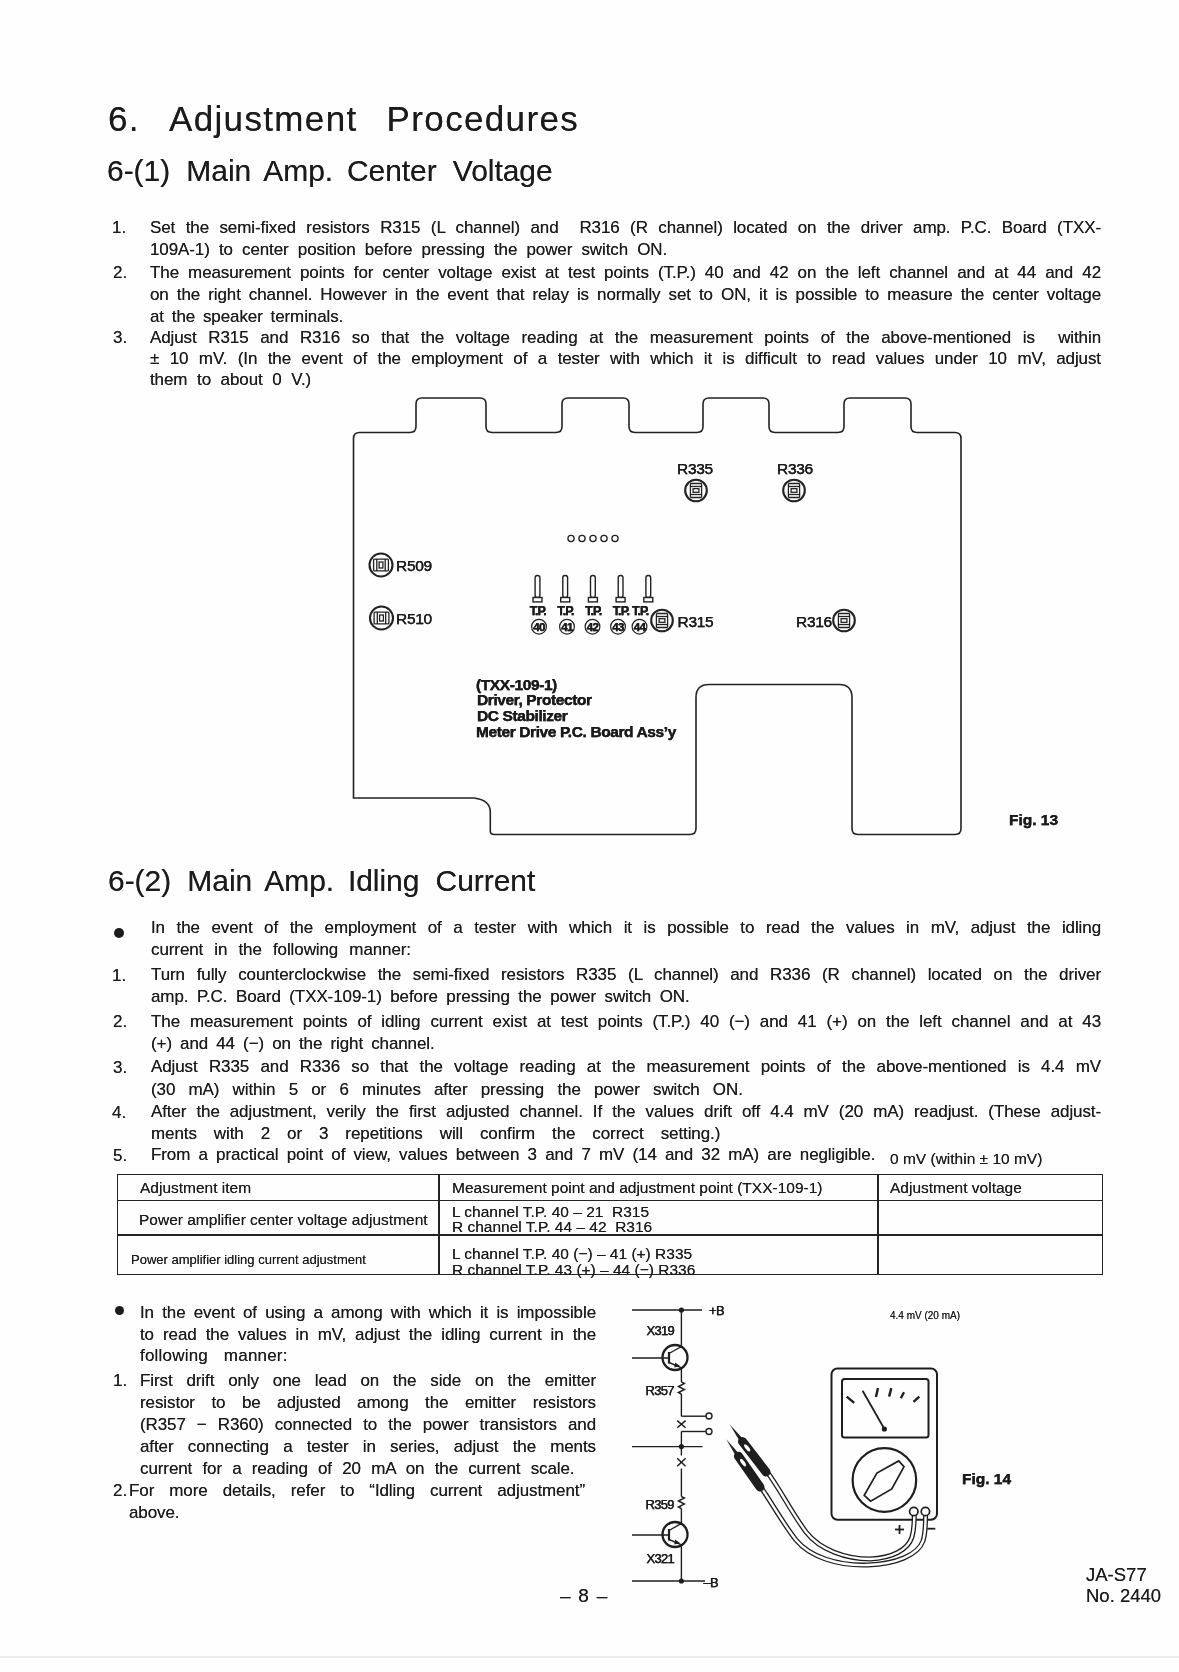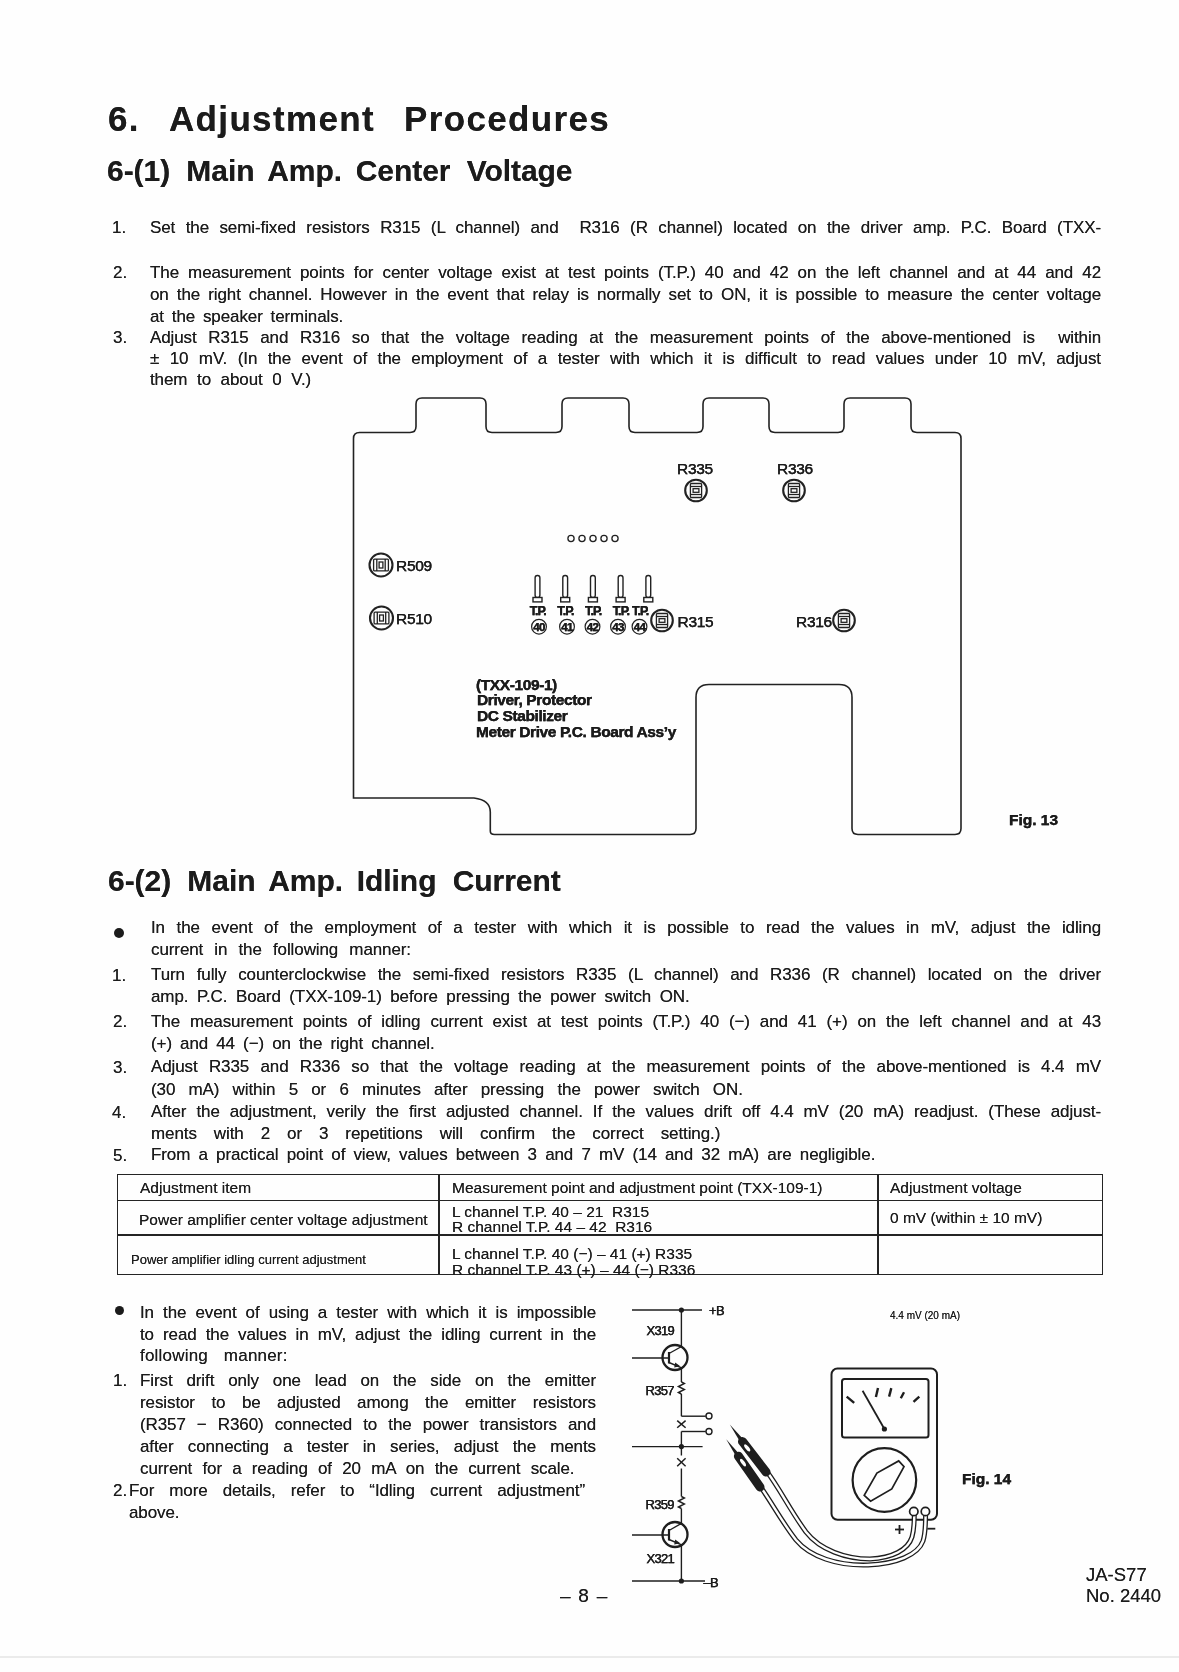--- a/index.html
+++ b/index.html
@@ -1,20 +1,20 @@
 <!DOCTYPE html>
 <html><head>
 <meta charset="utf-8">
 <style>
 html,body{margin:0;padding:0}
 body{width:1179px;height:1672px;position:relative;background:#fefefe;
   font-family:"Liberation Sans",sans-serif;color:#1b1b1b;overflow:hidden;
   text-shadow:0 0 0.55px rgba(25,25,25,0.8)}
 .abs{position:absolute;transform:translateZ(0)}
-.b{font-weight:bold}
+.b{font-weight:normal}
 .jl{text-align:justify;text-align-last:justify}
 .body17{font-size:17px;line-height:22.4px;letter-spacing:-0.1px}
 .num{font-size:17px}
 svg{position:absolute;left:0;top:0;transform:translateZ(0)}
 svg text{font-family:"Liberation Sans",sans-serif;fill:#1b1b1b;stroke:#1b1b1b;stroke-width:0.25}
 </style>
 </head>
 <body>
 <svg width="1179" height="1672" viewBox="0 0 1179 1672">
 <g fill="none" stroke="#222" stroke-width="1.6">
@@ -240,20 +240,21 @@
 <div class="abs b" id="h1" style="left:108px;top:101.4px;font-size:35px;line-height:35px;letter-spacing:1.35px;word-spacing:18px;white-space:nowrap">6.&nbsp;Adjustment Procedures</div>
 
 <div class="abs b" id="h2a" style="left:107px;top:155.6px;font-size:30px;line-height:30px;letter-spacing:-0.05px;word-spacing:5.5px;white-space:nowrap">6-(1)&nbsp; Main Amp. Center  Voltage</div>
 
 <div class="abs num" id="s1n1" style="left:112px;top:218.3px">1.</div>
 <div class="abs num" id="s1n2" style="left:113px;top:263.3px">2.</div>
 <div class="abs num" id="s1n3" style="left:113px;top:327.6px">3.</div>
 
 <div class="abs body17" id="s1i1" style="left:150px;top:216.6px;width:951px">
 <div class="jl">Set the semi-fixed resistors R315 (L channel) and &nbsp;R316 (R channel) located on the driver amp. P.C. Board (TXX-</div>
+<div id="f1" style="word-spacing:4.5px">109A-1) to center position before pressing the power switch ON.</div>
 </div>
 <div class="abs body17" id="s1i2" style="left:150px;top:261.6px;width:951px">
 <div class="jl">The measurement points for center voltage exist at test points (T.P.) 40 and 42 on the left channel and at 44 and 42</div>
 <div class="jl">on the right channel. However in the event that relay is normally set to ON, it is possible to measure the center voltage</div>
 <div id="f2" style="word-spacing:3.2px">at the speaker terminals.</div>
 </div>
 <div class="abs body17" id="s1i3" style="left:150px;top:326.6px;width:951px;line-height:21px">
 <div class="jl">Adjust R315 and R316 so that the voltage reading at the measurement points of the above-mentioned is &nbsp;within</div>
 <div class="jl">± 10 mV. (In the event of the employment of a tester with which it is difficult to read values under 10 mV, adjust</div>
 <div id="f3" style="word-spacing:5px">them to about 0 V.)</div>
@@ -295,30 +296,30 @@
 <div class="abs" id="tbl" style="left:117px;top:1174px;width:986px;height:101px;border:1.6px solid #242424;box-sizing:border-box"></div>
 <div class="abs" style="left:117px;top:1199.5px;width:986px;height:1.5px;background:#242424"></div>
 <div class="abs" style="left:117px;top:1234px;width:986px;height:1.5px;background:#242424"></div>
 <div class="abs" style="left:438px;top:1174px;width:1.5px;height:101px;background:#242424"></div>
 <div class="abs" style="left:877px;top:1174px;width:1.5px;height:101px;background:#242424"></div>
 <div class="abs" id="thc1" style="left:140px;top:1179.6px;font-size:15.5px;line-height:16px">Adjustment item</div>
 <div class="abs" id="thc2" style="left:452px;top:1179.6px;font-size:15.5px;line-height:16px">Measurement point and adjustment point (TXX-109-1)</div>
 <div class="abs" id="thc3" style="left:890px;top:1179.6px;font-size:15.5px;line-height:16px">Adjustment voltage</div>
 <div class="abs" id="tr1c1" style="left:139px;top:1212.2px;font-size:15.5px;line-height:16px">Power&nbsp;amplifier center voltage adjustment</div>
 <div class="abs" id="tr1c2" style="left:452px;top:1203.8px;font-size:15.5px;line-height:15.6px">L channel T.P. 40 – 21&nbsp; R315<br>R channel T.P. 44 – 42&nbsp; R316</div>
-<div class="abs" id="tr1c3" style="left:890px;top:1210px;font-size:15.5px;line-height:16px">0 mV (within ± 10 mV)</div>
+<div class="abs" id="tr1c3" style="left:890px;top:1151px;font-size:15.5px;line-height:16px">0 mV (within ± 10 mV)</div>
 <div class="abs" id="tr2c1" style="left:131px;top:1251.9px;font-size:13px;line-height:16px">Power&nbsp;amplifier idling current adjustment</div>
 <div class="abs" id="tr2c2" style="left:452px;top:1246.1px;font-size:15.5px;line-height:15.6px">L channel T.P. 40 (−) – 41 (+) R335<br>R channel T.P. 43 (+) – 44 (−) R336</div>
 <div class="abs" id="tr2c3" style="left:890px;top:1308px;font-size:10px;line-height:16px">4.4 mV (20 mA)</div>
 
 <div class="abs" id="s3b" style="left:114.8px;top:1305.9px;width:9.5px;height:9.5px;border-radius:50%;background:#1b1b1b"></div>
 <div class="abs num" id="s3n1" style="left:113px;top:1371.4px">1.</div>
 <div class="abs num" id="s3n2" style="left:113px;top:1481.1px">2.</div>
 <div class="abs body17" id="s3i0" style="left:140px;top:1301.6px;width:456px;line-height:21.9px">
-<div class="jl">In the event of using a tester with which it is impossible</div>
+<div class="jl">In the event of using a among with which it is impossible</div>
 <div class="jl">to read the values in mV, adjust the idling current in the</div>
 <div id="f10" style="word-spacing:11px;letter-spacing:0.2px">following manner:</div>
 </div>
 <div class="abs body17" id="s3i1" style="left:140px;top:1370px;width:456px;line-height:21.9px">
 <div class="jl">First drift only one lead on the side on the emitter</div>
 <div class="jl">resistor to be adjusted among the emitter resistors</div>
 <div class="jl">(R357 − R360) connected to the power transistors and</div>
 <div class="jl">after connecting a tester in series, adjust the ments</div>
 <div id="f11" style="word-spacing:5.6px">current for a reading of 20 mA on the current scale.</div>
 </div>

